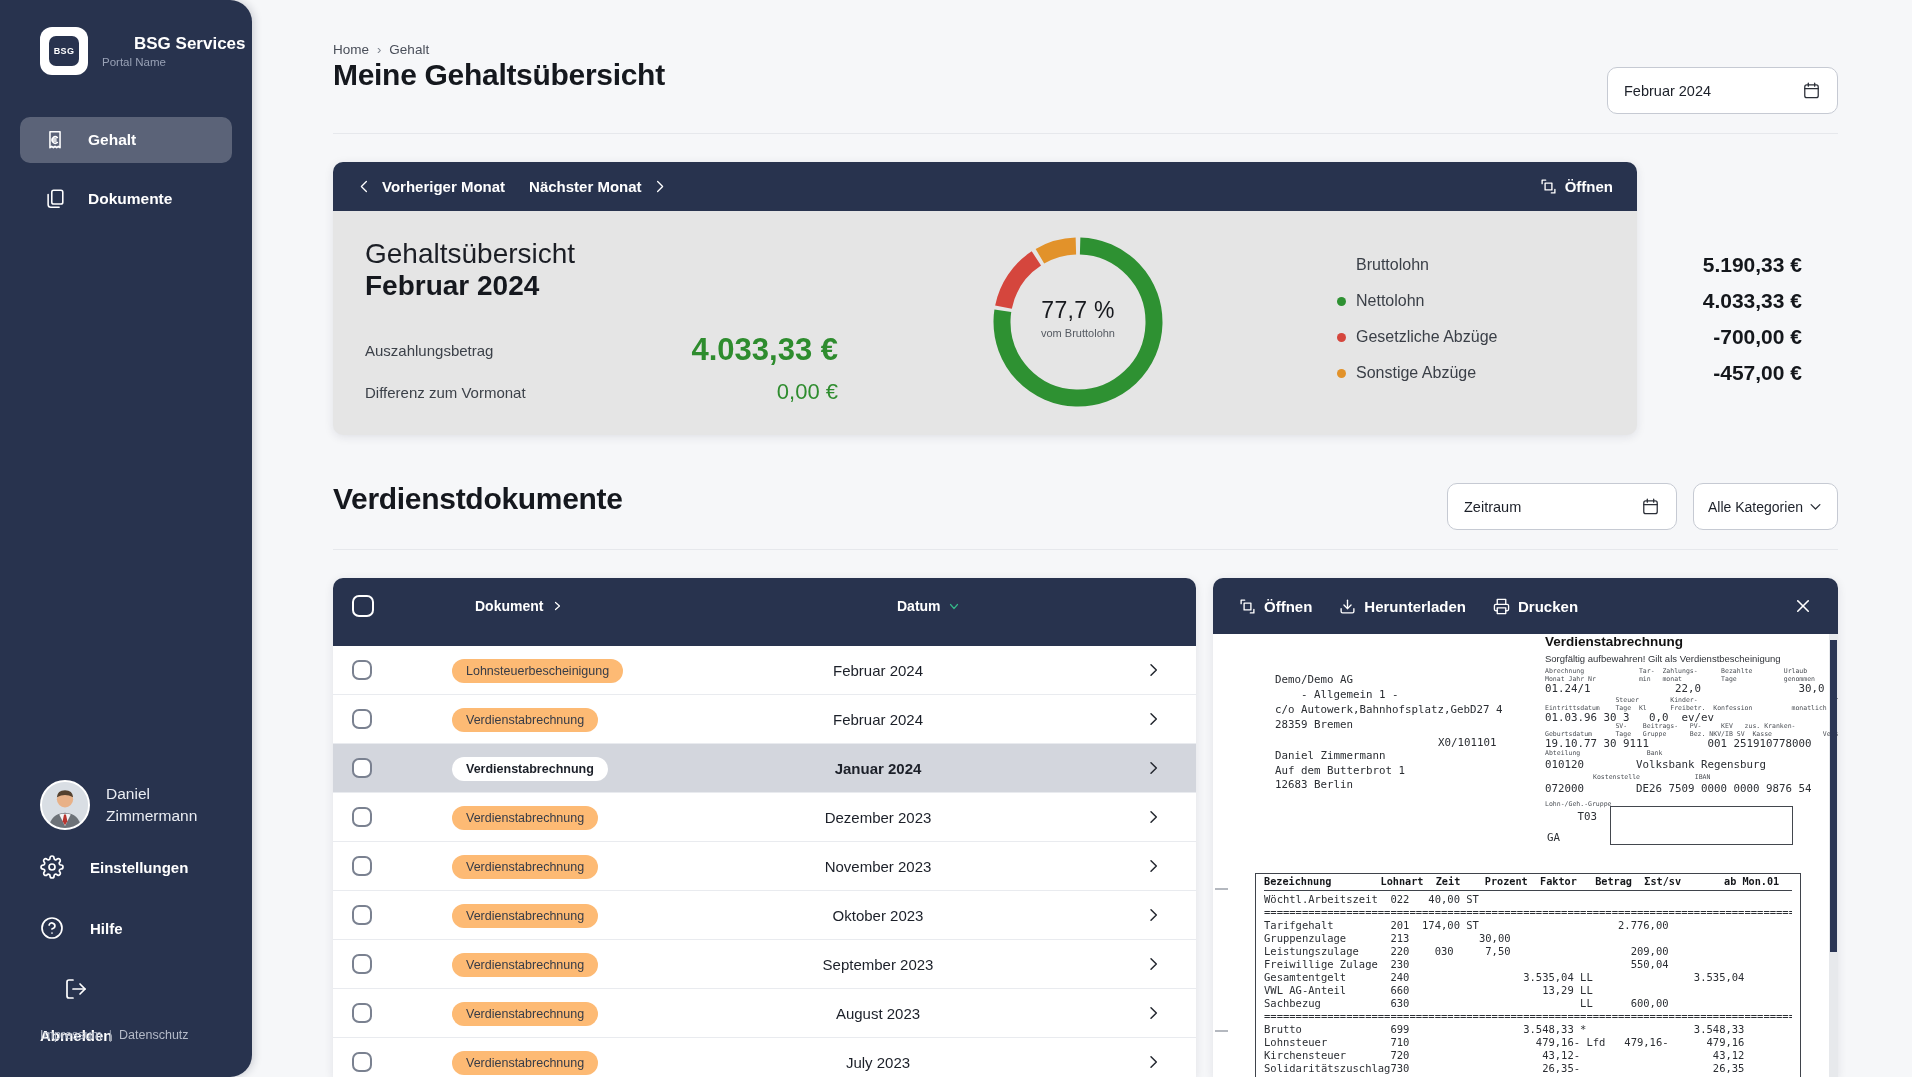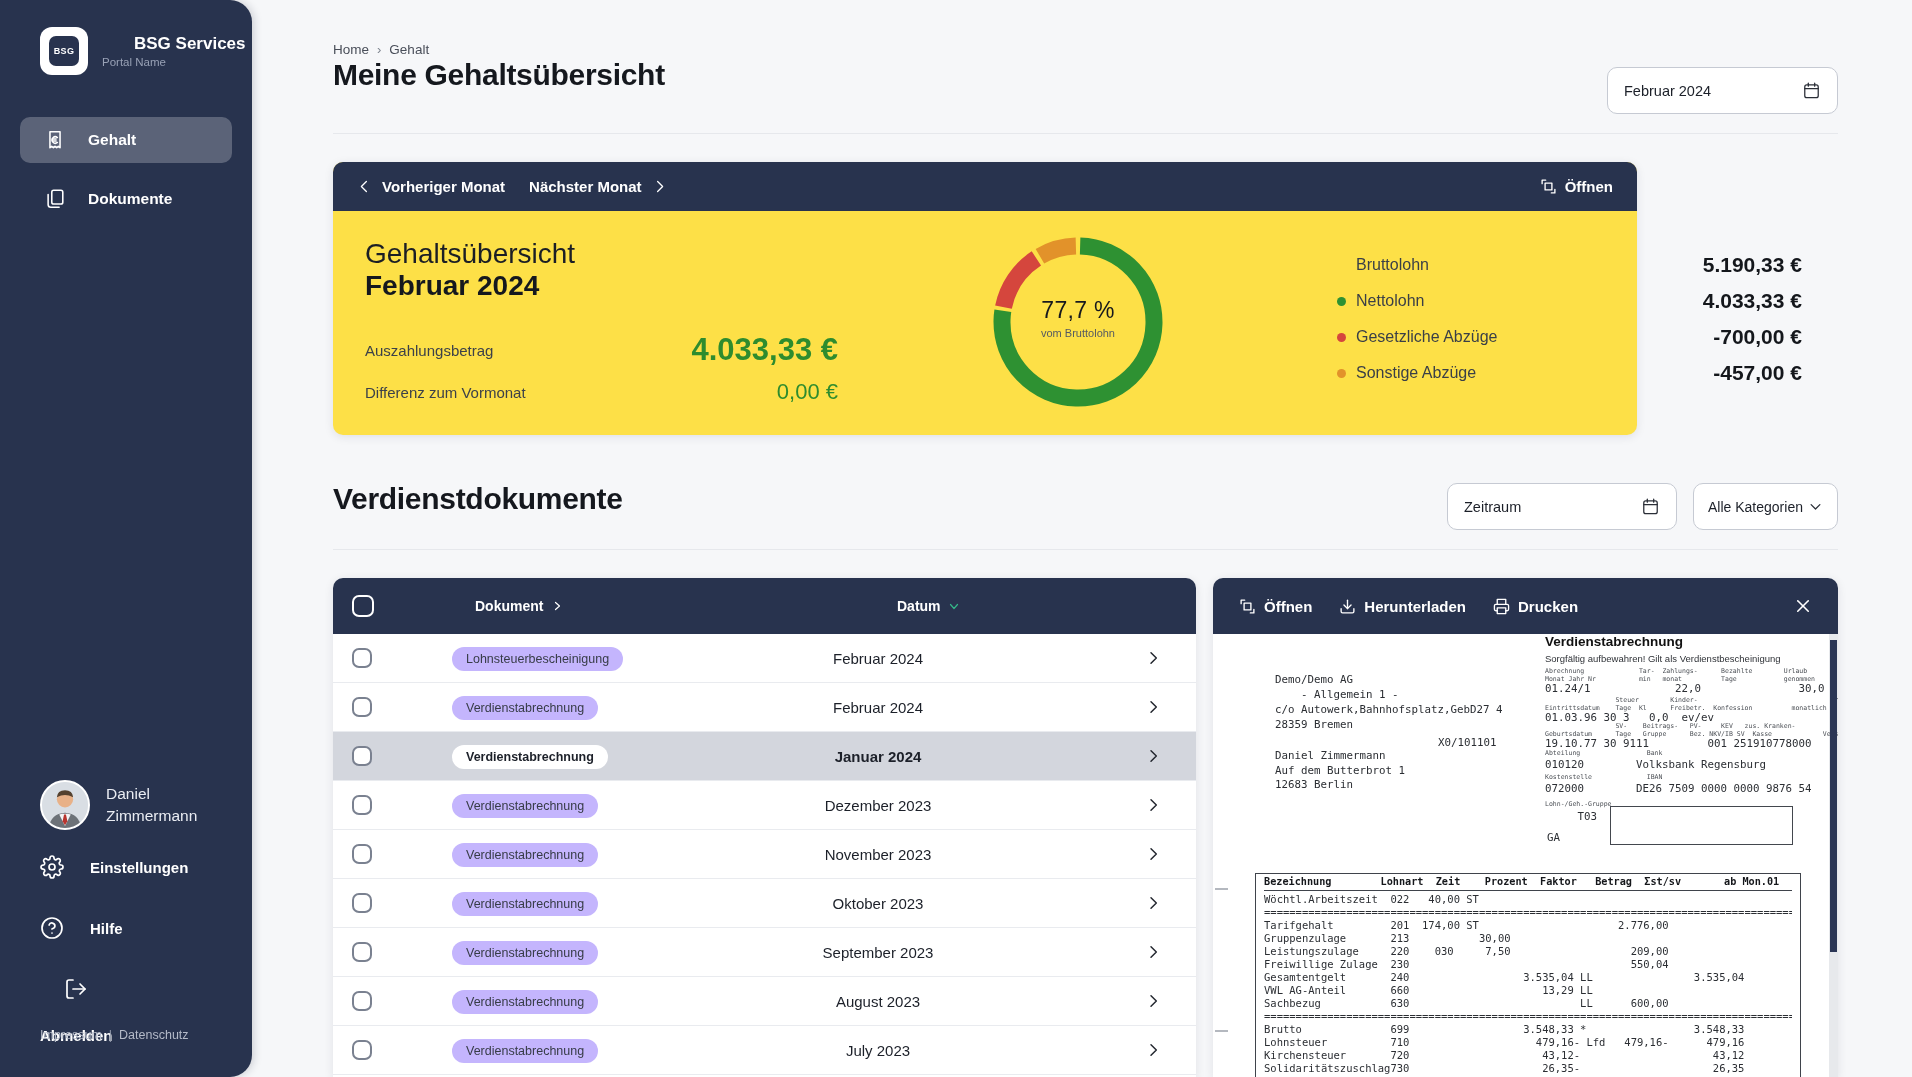--- a/index.html
+++ b/index.html
@@ -47,21 +47,21 @@
     color:#15181e; letter-spacing:-.3px; }
   .month-picker { position:absolute; left:1607px; top:67px; width:231px; height:47px;
     border:1px solid #c6cad3; border-radius:10px; background:#fff; cursor:pointer;
     display:flex; align-items:center; padding:0 16px; font-size:14.5px; color:#1c2029; }
   .month-picker svg, .filter-input svg { width:19px; height:19px; stroke:#2a2e37; fill:none;
     stroke-width:1.6; stroke-linecap:round; stroke-linejoin:round; margin-left:auto; }
   .top-divider { position:absolute; left:333px; top:133px; width:1505px; height:1px; background:#e6e8ec; }
 
   
   .salary-card { position:absolute; left:333px; top:162px; width:1304px; height:273px;
-    background:#fde047; border-radius:10px; box-shadow:0 2px 10px rgba(25,32,56,.10); }
+    background:#e5e5e5; border-radius:10px; box-shadow:0 2px 10px rgba(25,32,56,.10); }
   .card-head { position:absolute; left:0; top:0; width:100%; height:49px; background:#28334E;
     border-radius:10px 10px 0 0; display:flex; align-items:center; padding:0 24px;
     color:#fff; font-size:15px; font-weight:bold; }
   .head-btn { display:flex; align-items:center; gap:10px; cursor:pointer; }
   .head-btn svg { width:15px; height:15px; stroke:#fff; fill:none; stroke-width:2;
     stroke-linecap:round; stroke-linejoin:round; }
   .gap24 { width:24px; }
   .open-btn { margin-left:auto; display:flex; align-items:center; gap:8px; cursor:pointer; }
   .open-btn svg { width:17px; height:17px; stroke:#fff; fill:none; stroke-width:1.9;
     stroke-linecap:round; stroke-linejoin:round; }
@@ -97,34 +97,34 @@
     border:1px solid #c6cad3; border-radius:10px; background:#fff; cursor:pointer;
     display:flex; align-items:center; padding:0 14px; font-size:14px; color:#1c2029; }
   .filter-select svg { width:15px; height:15px; stroke:#2a2e37; fill:none; stroke-width:2;
     stroke-linecap:round; stroke-linejoin:round; margin-left:auto; }
   .docs-divider { position:absolute; left:333px; top:549px; width:1505px; height:1px; background:#e6e8ec; }
 
   
   .table-card { position:absolute; left:333px; top:578px; width:863px; height:499px;
     background:#fff; border-radius:10px 10px 0 0; box-shadow:0 2px 10px rgba(25,32,56,.10);
     overflow:hidden; }
-  .thead { position:relative; height:56px; background:#28334E; color:#fff; }
+  .thead { position:relative; height:68px; background:#28334E; color:#fff; }
   .cb { display:block; width:22px; height:22px; border:2px solid #fff; border-radius:7px; cursor:pointer; }
   .thead .cb { position:absolute; left:19px; top:17px; }
   .th-doc { position:absolute; left:142px; top:0; height:56px; display:flex; align-items:center;
     gap:8px; font-size:14px; font-weight:bold; cursor:pointer; }
   .th-date { position:absolute; left:564px; top:0; height:56px; display:flex; align-items:center;
     gap:7px; font-size:14px; font-weight:bold; cursor:pointer; }
   .sort-chev { width:12px; height:12px; fill:none; stroke-width:2.4; stroke-linecap:round; stroke-linejoin:round; }
   .trow { position:relative; height:49px; background:#fff; border-bottom:1px solid #e9ebef; cursor:pointer; }
   .trow.selected { background:#d3d6dd; }
   .row-cb { position:absolute; left:19px; top:14px; width:20px; height:20px;
     border:2px solid #7a8190; border-radius:7px; background:#fff; }
   .badge { position:absolute; left:119px; top:13px; height:24px; padding:0 14px;
-    background:#c4b5fd; border-radius:13px; font-size:12.5px; color:#373c47;
+    background:#fdba74; border-radius:13px; font-size:12.5px; color:#373c47;
     display:inline-flex; align-items:center; white-space:nowrap; }
   .trow.selected .badge { background:#fff; font-weight:bold; color:#1c2029; }
   .rdate { position:absolute; left:420px; top:0; width:250px; height:49px; line-height:49px;
     text-align:center; font-size:15px; color:#1c2029; }
   .trow.selected .rdate { font-weight:bold; }
   .row-chev { position:absolute; left:812px; top:16px; width:16px; height:16px;
     stroke:#23272f; fill:none; stroke-width:2.2; stroke-linecap:round; stroke-linejoin:round; }
 
   
   .preview-card { position:absolute; left:1213px; top:578px; width:625px; height:499px;
@@ -495,21 +495,21 @@
 Monat Jahr Nr           min   monat          Tage            genommen      bisher        spruch      Vorjahr</pre>
       <div class="dfv mono" style="top:48px;">01.24/1             22,0               30,0</div>
       <pre class="dfl" style="top:63px;">                  Steuer        Kinder-                                  Freibetrag
 Eintrittsdatum    Tage  Kl      Freibetr.  Konfession          monatlich         jährlich</pre>
       <div class="dfv mono" style="top:77px;">01.03.96 30 3   0,0  ev/ev</div>
       <pre class="dfl" style="top:89px;">                  SV-    Beitrags-   PV-     KEV   zus. Kranken-
 Geburtsdatum      Tage   Gruppe      Bez. NKV/IB SV  Kasse             Versicherungs-Nr.</pre>
       <div class="dfv mono" style="top:103px;">19.10.77 30 9111         001 251910778000</div>
       <pre class="dfl" style="top:116px;">Abteilung                 Bank</pre>
       <div class="dfv mono" style="top:124px;">010120        Volksbank Regensburg</div>
-      <pre class="dfl" style="top:140px;">Kostenstelle              IBAN</pre>
+      <pre class="dfl" style="top:140px;margin-left:48px;">Kostenstelle              IBAN</pre>
       <div class="dfv mono" style="top:148px;">072000        DE26 7509 0000 0000 9876 54</div>
       <pre class="dfl" style="top:167px;">Lohn-/Geh.-Gruppe</pre>
       <div class="dfv mono" style="top:176px;">     T03</div>
       <div class="doc-ga mono">GA</div>
       <div class="doc-box"></div>
 
       <div class="doc-table">
         <div class="doc-th">Bezeichnung        Lohnart  Zeit    Prozent  Faktor   Betrag  Σst/sv       ab Mon.01</div>
         <pre class="doc-tb mono">Wöchtl.Arbeitszeit  022   40,00 ST
 ====================================================================================

